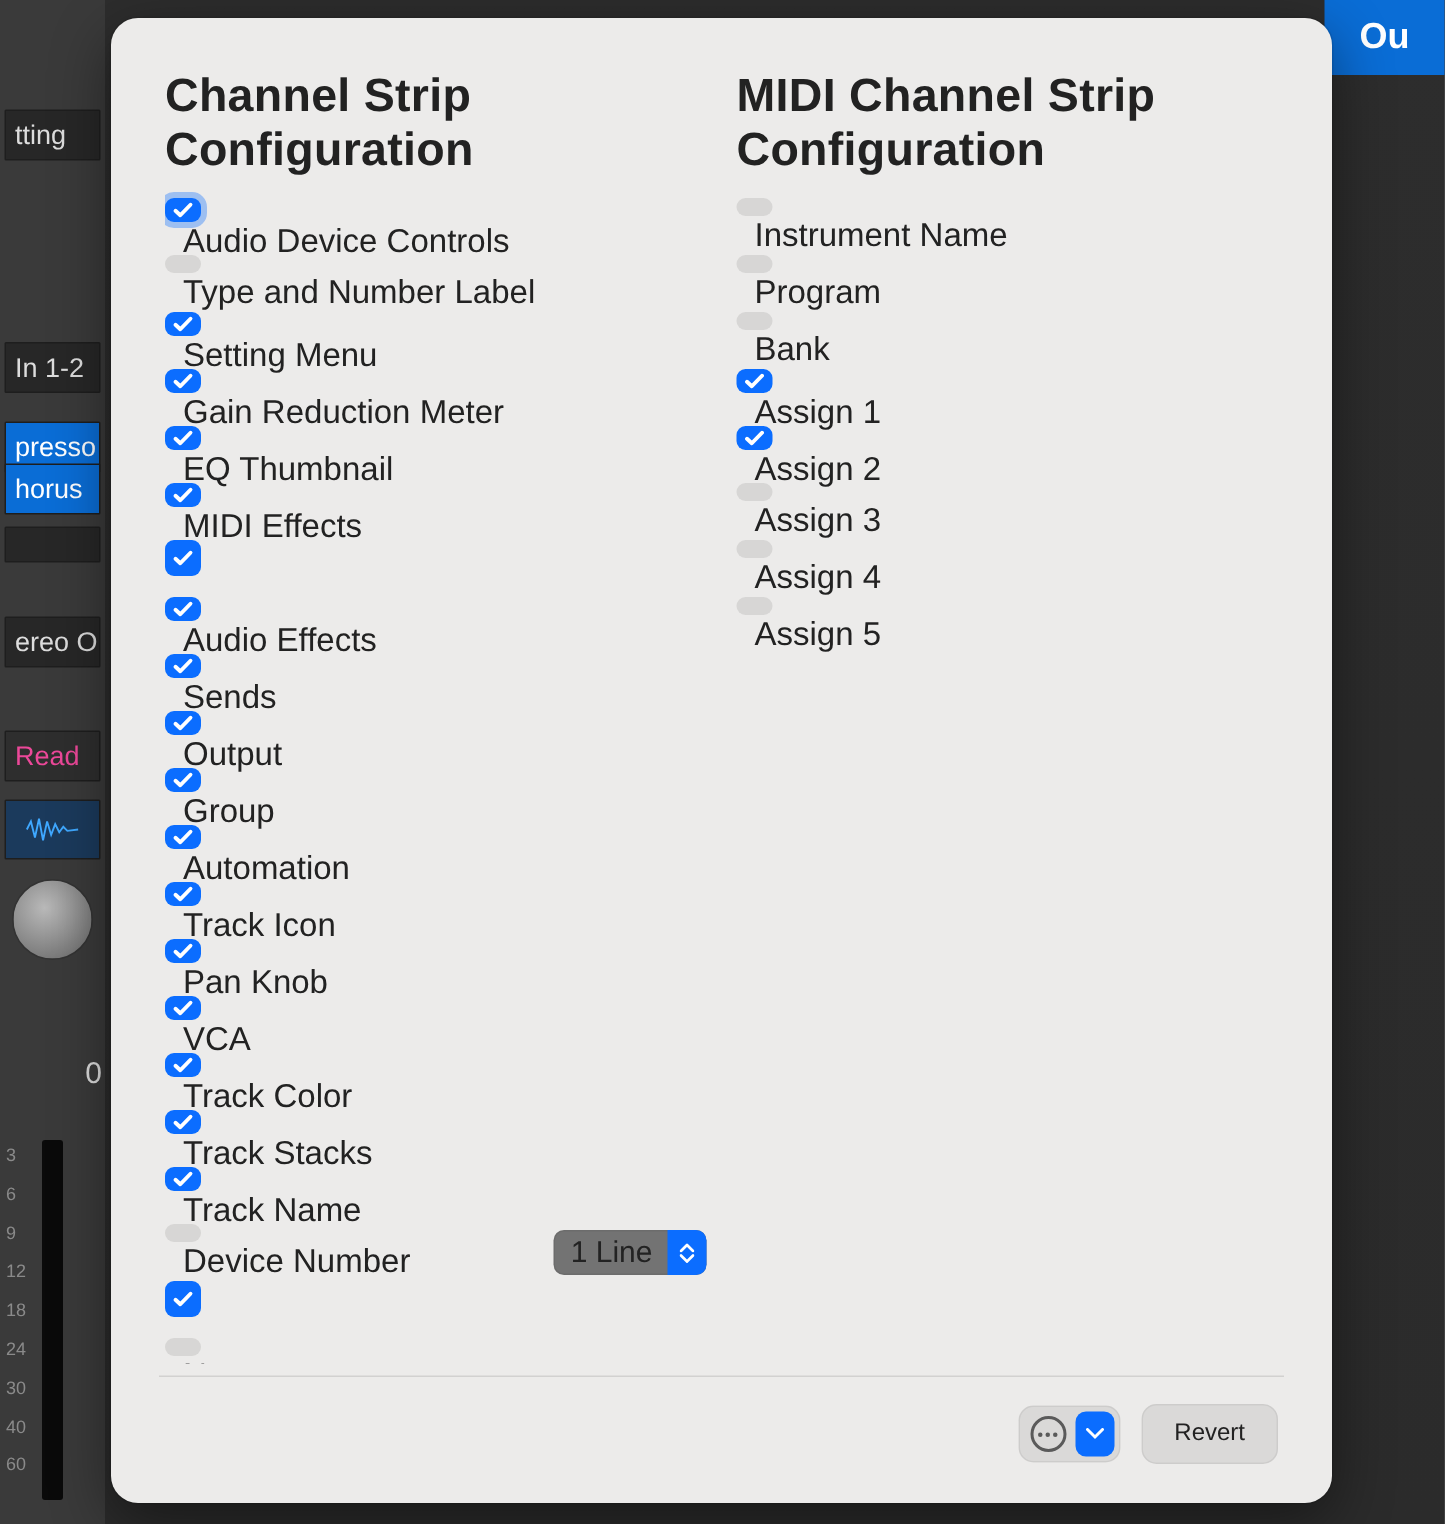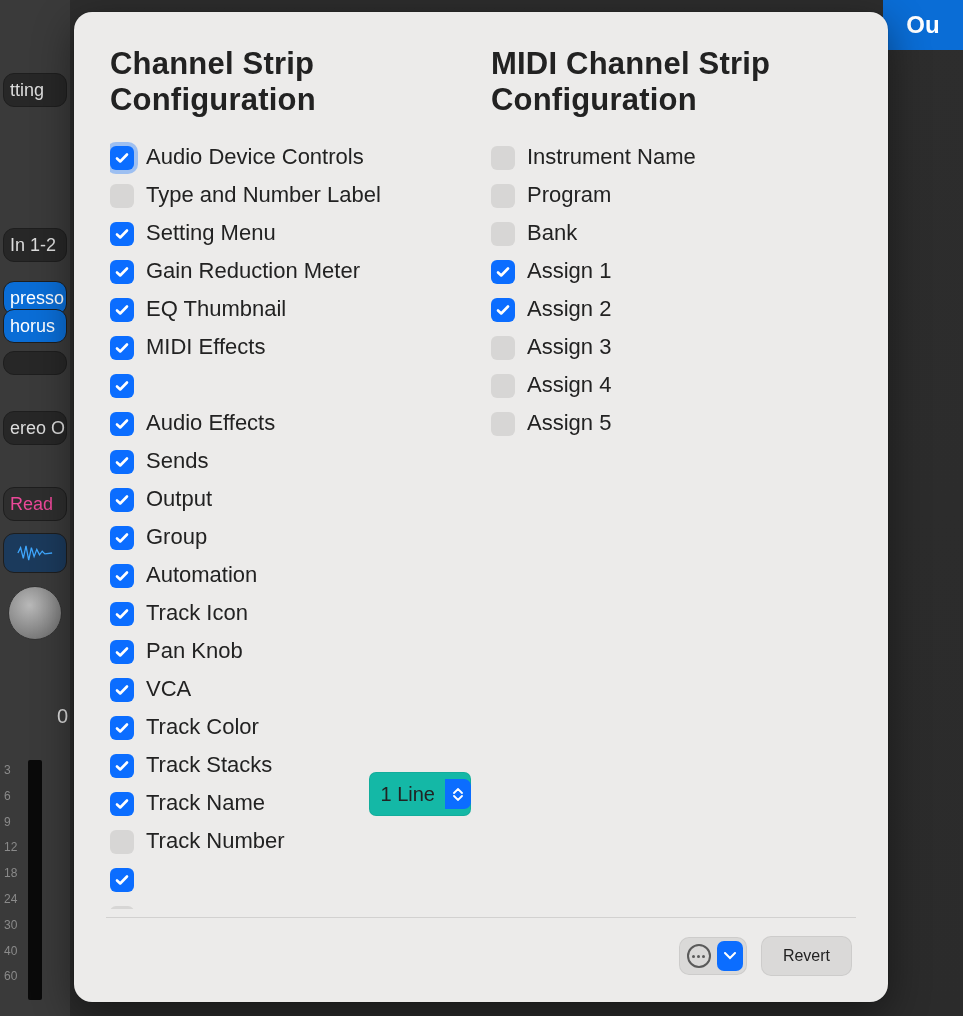--- a/index.html
+++ b/index.html
@@ -27,21 +27,21 @@
     position: absolute; left: 0; top: 0; width: 70px; height: 100%;
     background: #3a3a3a;
   }
   .bg .strip-right {
     position: absolute; right: 0; top: 0; width: 50px; height: 100%;
     background: #3a3a3a;
   }
   .bg .strip-left > *, .bg .strip-right > * { position: absolute; left: 0; right: 0; }
 
   .bg .slot {
-    height: 34px; border-radius: 11px; margin: 3px;
+    height: 34px; border-radius: 1px; margin: 3px;
     background: #272727; border: 1px solid #1e1e1e;
   }
   .bg .slot.txt {
     display: flex; align-items: center; padding: 0 6px;
     color: #ddd; font-size: 18px; overflow: hidden; white-space: nowrap;
   }
   .bg .slot.blue   { background: #0a6dd6; color: #fff; }
   .bg .slot.dblue  { background: #1f4e89; color: #fff; }
   .bg .slot.green  { color: #ec4899; background: #2e2e2e; }
   .bg .slot.icon   { background: #1b3a5c; display:flex; align-items:center; justify-content:center; }
@@ -96,23 +96,24 @@
     display: flex; gap: 20px;
     overflow: hidden;
   }
   .col { flex: 1 1 50%; }
   .col h2 {
     font-size: 31px; font-weight: 700;
     margin-bottom: 14px;
     letter-spacing: .2px;
   }
   .item {
-    display: flex; align-items: flex-end;
+    display: flex; align-items: flex-start;
     height: 38px;
     font-size: 22px;
+    flex-direction: column;
   }
   .item .label { margin-left: 12px; white-space: nowrap; }
 
   
   .cb {
     width: 24px; height: 24px; border-radius: 6px;
     background: #d7d6d5;
     display: inline-flex; align-items: center; justify-content: center;
     cursor: pointer;
     position: relative;
@@ -124,21 +125,21 @@
   .cb svg { display: none; width: 16px; height: 16px; }
   .cb.focus {
     box-shadow: 0 0 0 4px rgba(11,109,255,.35);
   }
 
   
   .select {
     margin-left: auto;
     display: inline-flex; align-items: center;
     height: 44px;
-    background: #14b8a6;
+    background: #737373;
     border-radius: 7px;
     padding: 0 0 0 12px;
     font-size: 20px;
     color: #222;
     box-shadow: inset 0 0 0 1px rgba(0,0,0,.06);
     cursor: pointer;
   }
   .select .arrows {
     margin-left: 10px;
     width: 26px; height: 30px;
@@ -381,21 +382,21 @@
                   <path d="M1 5 L5 1 L9 5" stroke="#fff" stroke-width="1.8" fill="none" stroke-linecap="round"></path>
                 </svg>
                 <svg viewBox="0 0 10 6">
                   <path d="M1 1 L5 5 L9 1" stroke="#fff" stroke-width="1.8" fill="none" stroke-linecap="round"></path>
                 </svg>
               </span>
             </span>
           </div>
           <div class="item">
             <span class="cb"></span>
-            <span class="label">Track Number</span>
+            <span class="label">Device Number</span>
           </div>
           <div class="item">
             <span class="cb checked">
               <svg viewBox="0 0 16 16">
                 <path d="M3 8.5 L6.2 11.5 L13 4.5" stroke="#fff" stroke-width="2.6" fill="none" stroke-linecap="round" stroke-linejoin="round"></path>
               </svg>
             </span>
           </div>
           <div class="item">
             <span class="cb"></span>

